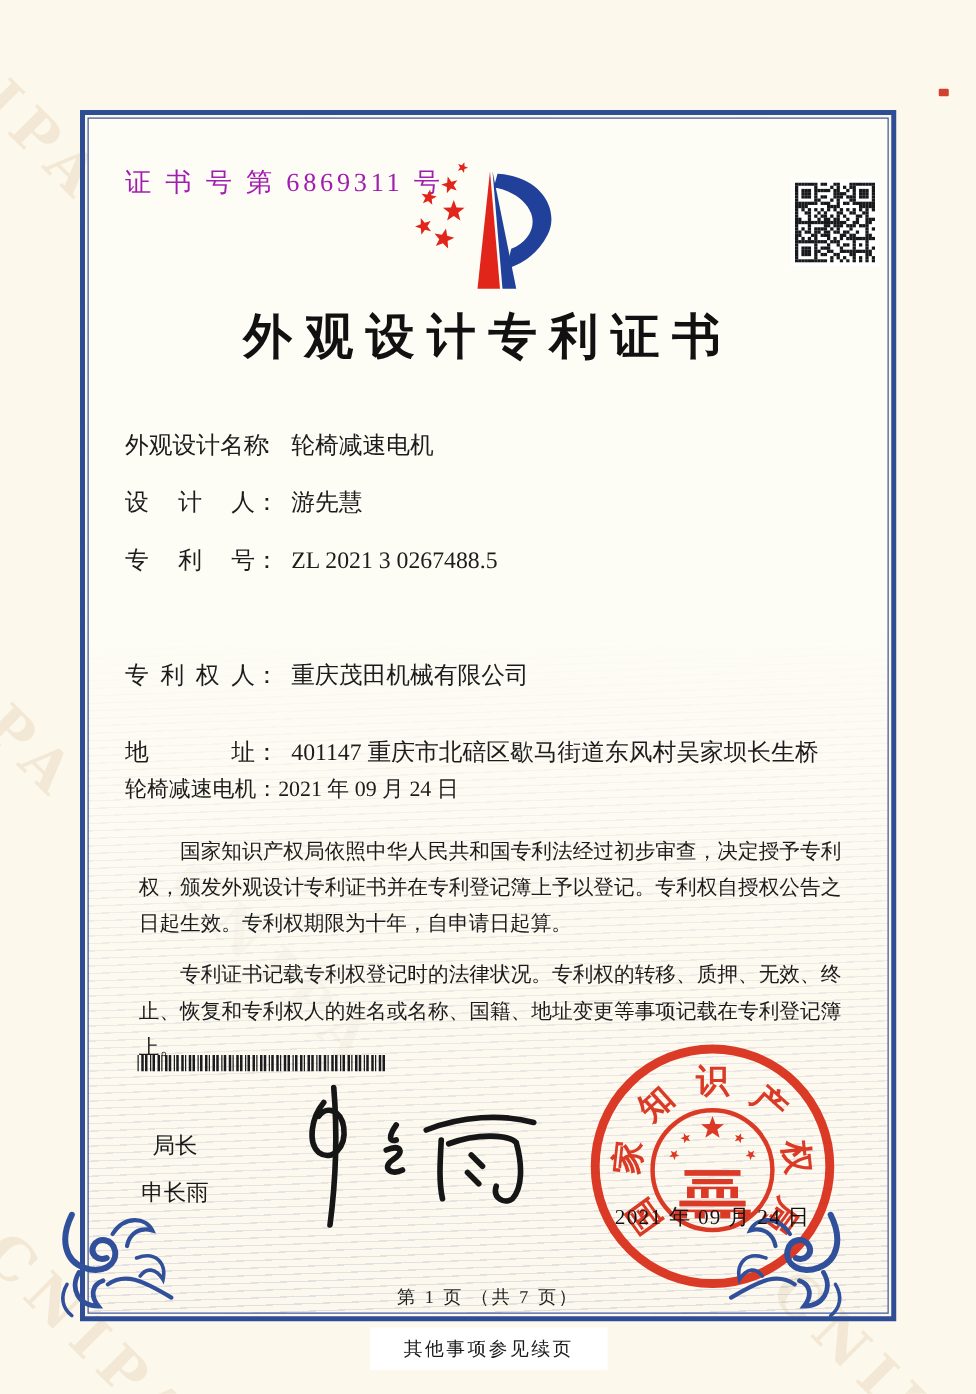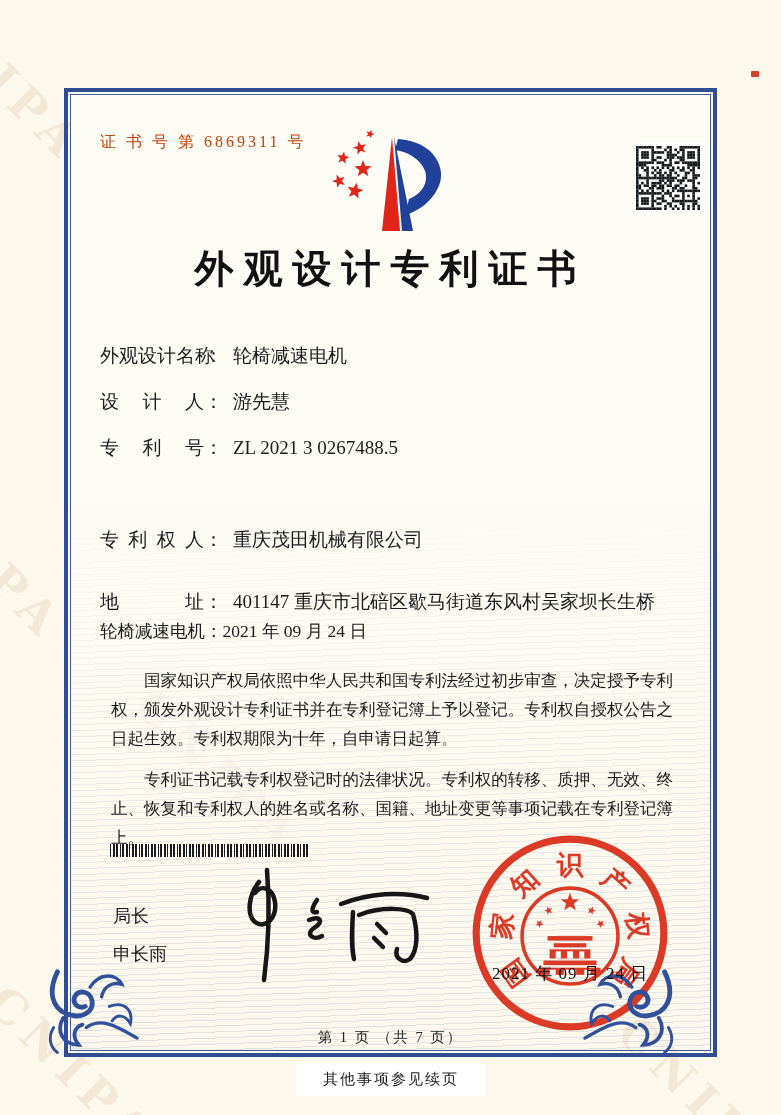--- a/index.html
+++ b/index.html
@@ -28,40 +28,40 @@
            linear-gradient(180deg,#fdfcf5 0%,#fdfcf5 42%,rgba(253,252,245,0.55) 62%,rgba(250,250,250,0.05) 100%),
            repeating-linear-gradient(178deg,rgba(148,155,188,0.28) 0 1px,rgba(255,255,255,0) 1px 6px);}
 
   
   .flourish{position:absolute;width:108px;height:96px;z-index:3;}
   .fl-bl{left:38px;top:968px;}
   .fl-br{left:576px;top:968px;transform:scaleX(-1);}
 
   
   .abs{position:absolute;z-index:2;}
-  .certno{left:100px;top:132px;font-size:16px;letter-spacing:3px;color:#c2410c;}
+  .certno{left:100px;top:132px;font-size:21px;letter-spacing:3px;color:#a21caf;}
   .logo{left:332px;top:124px;width:136px;height:112px;}
   .qr{left:633px;top:143px;width:70px;height:70px;background:#fff;padding:3px;box-sizing:border-box;}
   .title{left:64px;top:242px;width:653px;text-align:center;font-size:39px;font-weight:bold;
          letter-spacing:10px;color:#111;}
   .fieldrow{left:100px;width:600px;font-size:19px;color:#1c1c1c;white-space:nowrap;}
   .flabel{display:inline-block;width:104px;text-align:justify;text-align-last:justify;vertical-align:bottom;}
   .fcolon{display:inline-block;margin-right:10px;}
   .fr0{top:343px;}.fr1{top:389px;}.fr2{top:435px;}.fr3{top:481px;}.fr4{top:527px;}.fr5{top:573px;margin-top:16px;}
   .grantrow{left:100px;top:619px;width:600px;font-size:17.5px;color:#1c1c1c;white-space:nowrap;}
   .grant2{position:absolute;left:303px;top:0;}
   .paras{left:99px;top:654px;width:586px;font-size:16.5px;line-height:29px;color:#1b1b1b;
          text-align:justify;}
   .paras p{margin:12px;text-indent:2em;}
 
   .barcode{left:110px;top:844px;width:204px;height:13px;display:flex;align-items:stretch;}
   .barcode span{display:block;height:100%;}
 
   .signer{left:113px;top:897px;font-family:"Liberation Sans","DejaVu Sans",sans-serif;
-          font-size:18px;color:#1a1a1a;line-height:38px;}
+          font-size:18px;color:#1a1a1a;line-height:38px;text-align:center;}
   .signature{left:225px;top:862px;width:210px;height:125px;}
 
   .seal{left:468px;top:831px;width:204px;height:204px;opacity:0.93;z-index:2;}
   .sealdate{left:470px;top:962px;width:200px;text-align:center;font-size:17px;
             letter-spacing:1px;color:#101010;z-index:3;}
 
   .footer{left:64px;top:1028px;width:653px;text-align:center;font-size:14.5px;
           letter-spacing:2px;color:#222;}
   .contnote{left:296px;top:1062px;width:190px;height:34px;background:#ffffff;
             display:flex;align-items:center;justify-content:center;font-size:15px;

